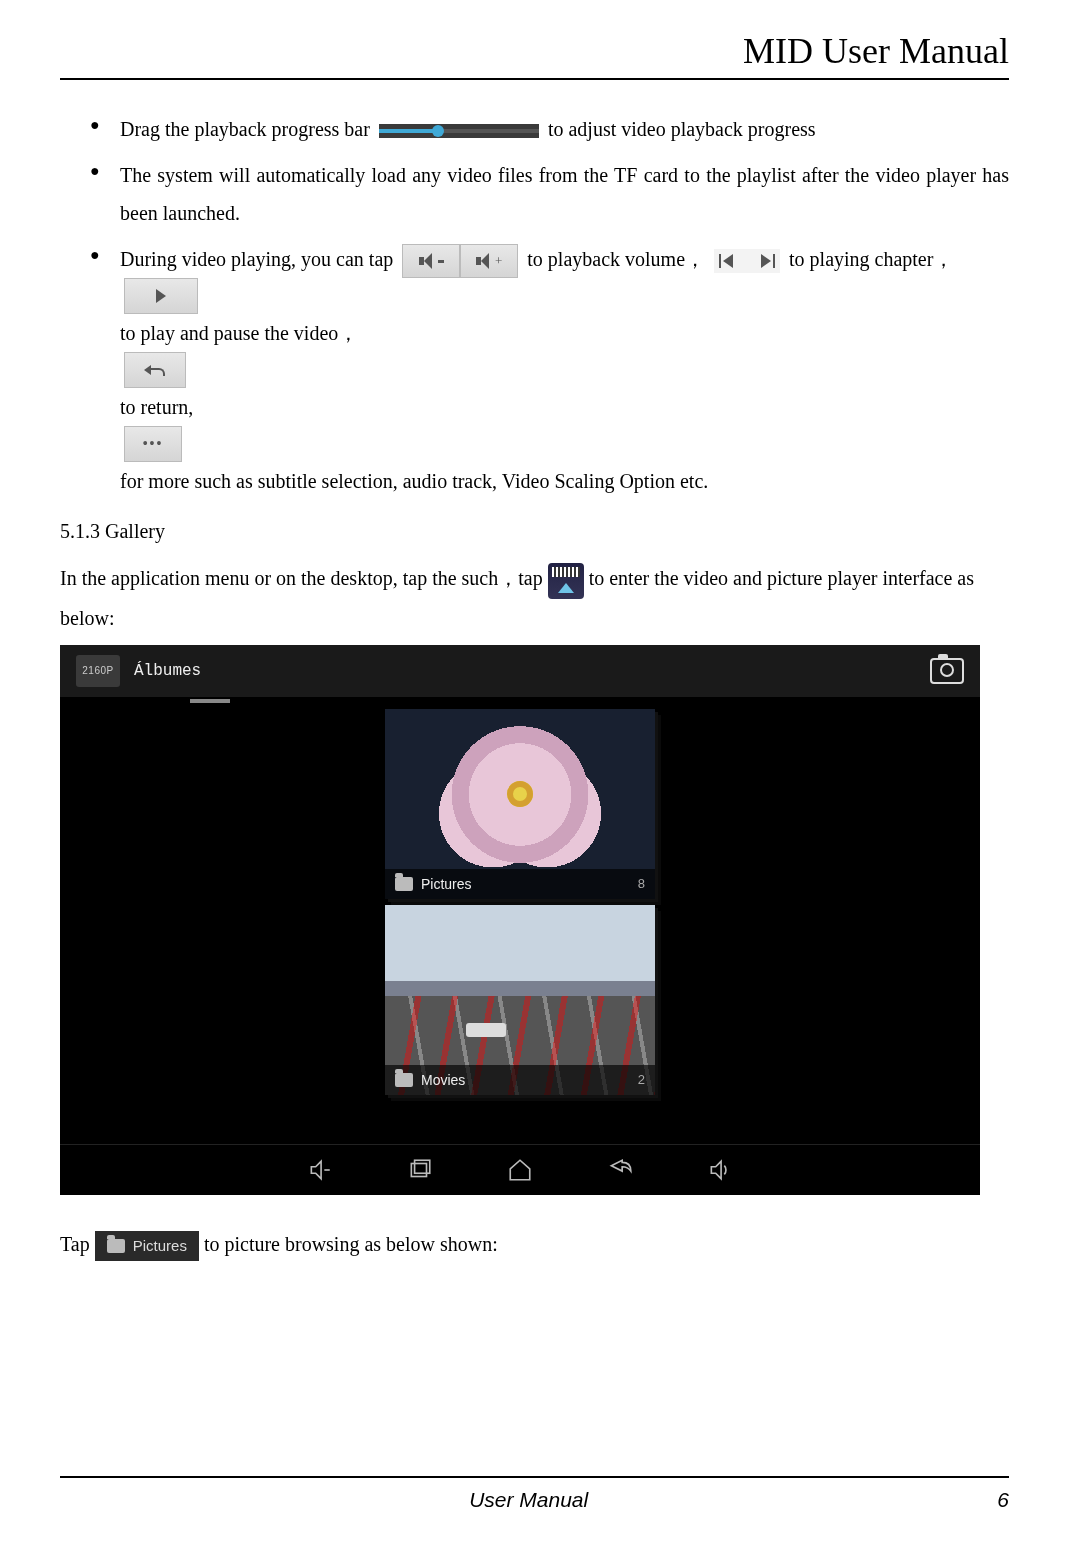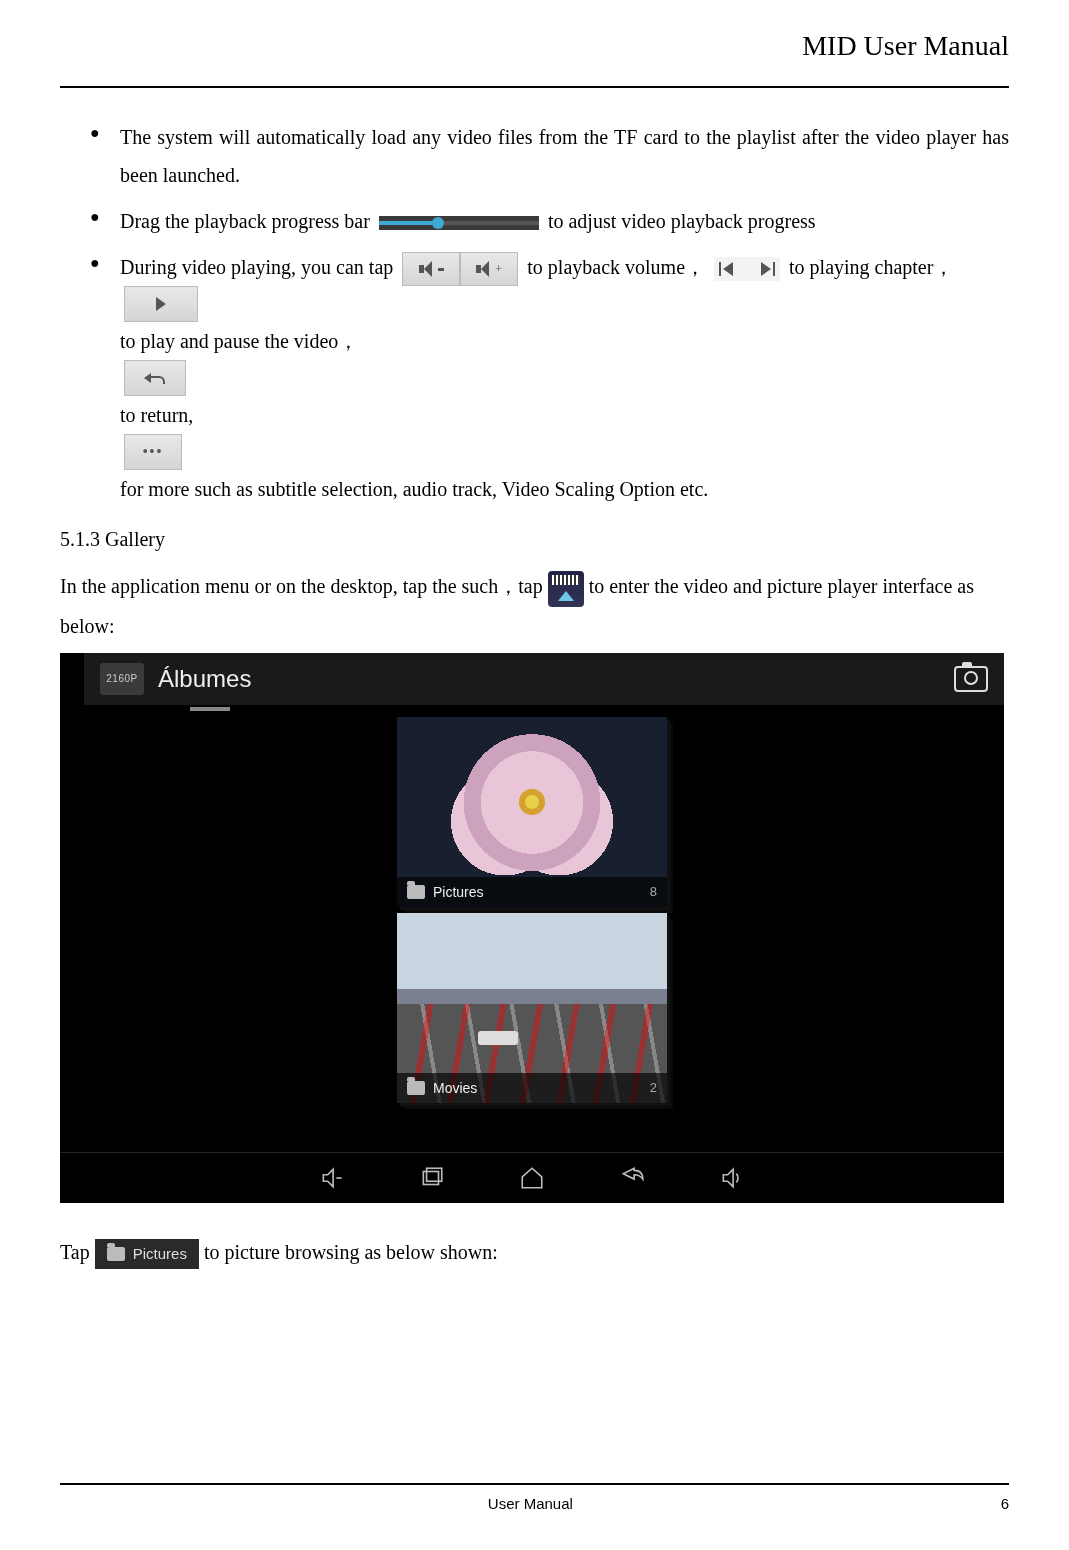--- a/index.html
+++ b/index.html
@@ -11,22 +11,22 @@
       width: 1069px;
       background: #fff;
     }
     .page {
       padding: 30px 60px 20px 60px;
       min-height: 1480px;
       position: relative;
     }
     .header-title {
       text-align: right;
-      font-size: 28px;
-      margin-bottom: 24px;
+      font-size: 36px;
+      margin-bottom: 6px;
     }
     .header-rule {
       border: none;
       border-top: 2px solid #000;
       margin: 0 0 30px 0;
     }
     .bullet-list {
       list-style: none;
       padding: 0;
       margin: 0 0 20px 0;
@@ -142,36 +142,35 @@
 
     
     .screenshot {
       width: 920px;
       height: 550px;
       background: #000;
       margin: 6px 0 30px 0;
       position: relative;
       overflow: hidden;
       font-family: sans-serif;
-      padding-left: 24px;
     }
     .ss-topbar {
       height: 52px;
       display: flex;
       align-items: center;
       color: #eee;
       padding: 0 16px;
       background: #1a1a1a;
     }
     .ss-logo {
       width: 44px; height: 32px; background:#3a3a3a; border-radius:3px;
       display:flex; align-items:center; justify-content:center;
       font-size:10px; letter-spacing:0.5px; color:#ccc;
     }
-    .ss-title { margin-left: 14px; font-size: 24px; flex:1; }
+    .ss-title { margin-left: 14px; font-size: 16px; flex:1;font-family:Liberation Mono, monospace; }
     .ss-camera {
       width: 30px; height: 22px; border:2px solid #ddd; border-radius:4px;
       position:relative;
     }
     .ss-camera::before{content:"";position:absolute;top:3px;left:50%;transform:translateX(-50%);width:10px;height:10px;border:2px solid #ddd;border-radius:50%;}
     .ss-camera::after{content:"";position:absolute;top:-6px;left:6px;width:10px;height:4px;background:#ddd;border-radius:2px 2px 0 0;}
     .ss-scrollindicator{position:absolute; top:54px; left:130px; width:40px; height:4px; background:#888;}
 
     .ss-center {
       position: absolute;
@@ -241,39 +240,39 @@
       width:18px;height:14px;background:#bbb;margin-right:8px;position:relative;border-radius:2px;
     }
     .pic-btn .folder-ico::before{content:"";position:absolute;top:-4px;left:0;width:8px;height:4px;background:#bbb;border-radius:2px 2px 0 0;}
 
     .footer {
       position: absolute;
       bottom: 18px;
       left: 60px; right: 60px;
     }
     .footer-rule { border:none; border-top:2px solid #000; }
-    .footer-row { display:flex; justify-content:space-between; font-family: Arial, sans-serif; font-size:15px; margin-top:4px;}
+    .footer-row { display:flex; justify-content:space-between; font-family: Arial, sans-serif; font-size:21px; margin-top:4px;font-style:italic;}
     .footer-center { flex:1; text-align:center;}
   </style>
 </head>
 <body>
 
 <div class="page">
   <div class="header-title">MID User Manual</div>
   <hr class="header-rule">
 
   <ul class="bullet-list">
-    <li>The system will automatically load any video files from the TF card to the playlist after the video player has been launched.</li>
     <li>
       <span>Drag the playback progress bar </span>
       <span class="inline-widget progress-bar">
         <span class="fill"></span><span class="dot"></span>
       </span>
       <span> to adjust video playback progress</span>
     </li>
+    <li>The system will automatically load any video files from the TF card to the playlist after the video player has been launched.</li>
     <li>
       <span>During video playing, you can tap</span>
       <span class="inline-widget btn-group">
         <span class="grey-btn">
             <span class="spk"></span>
             <span class="minus-bar" style="width:6px;margin-left:3px;"></span>
           </span>
         <span class="grey-btn">
             <span class="spk"></span>
             <span style="margin-left:3px;font-size:13px;color:#555;">+</span>

